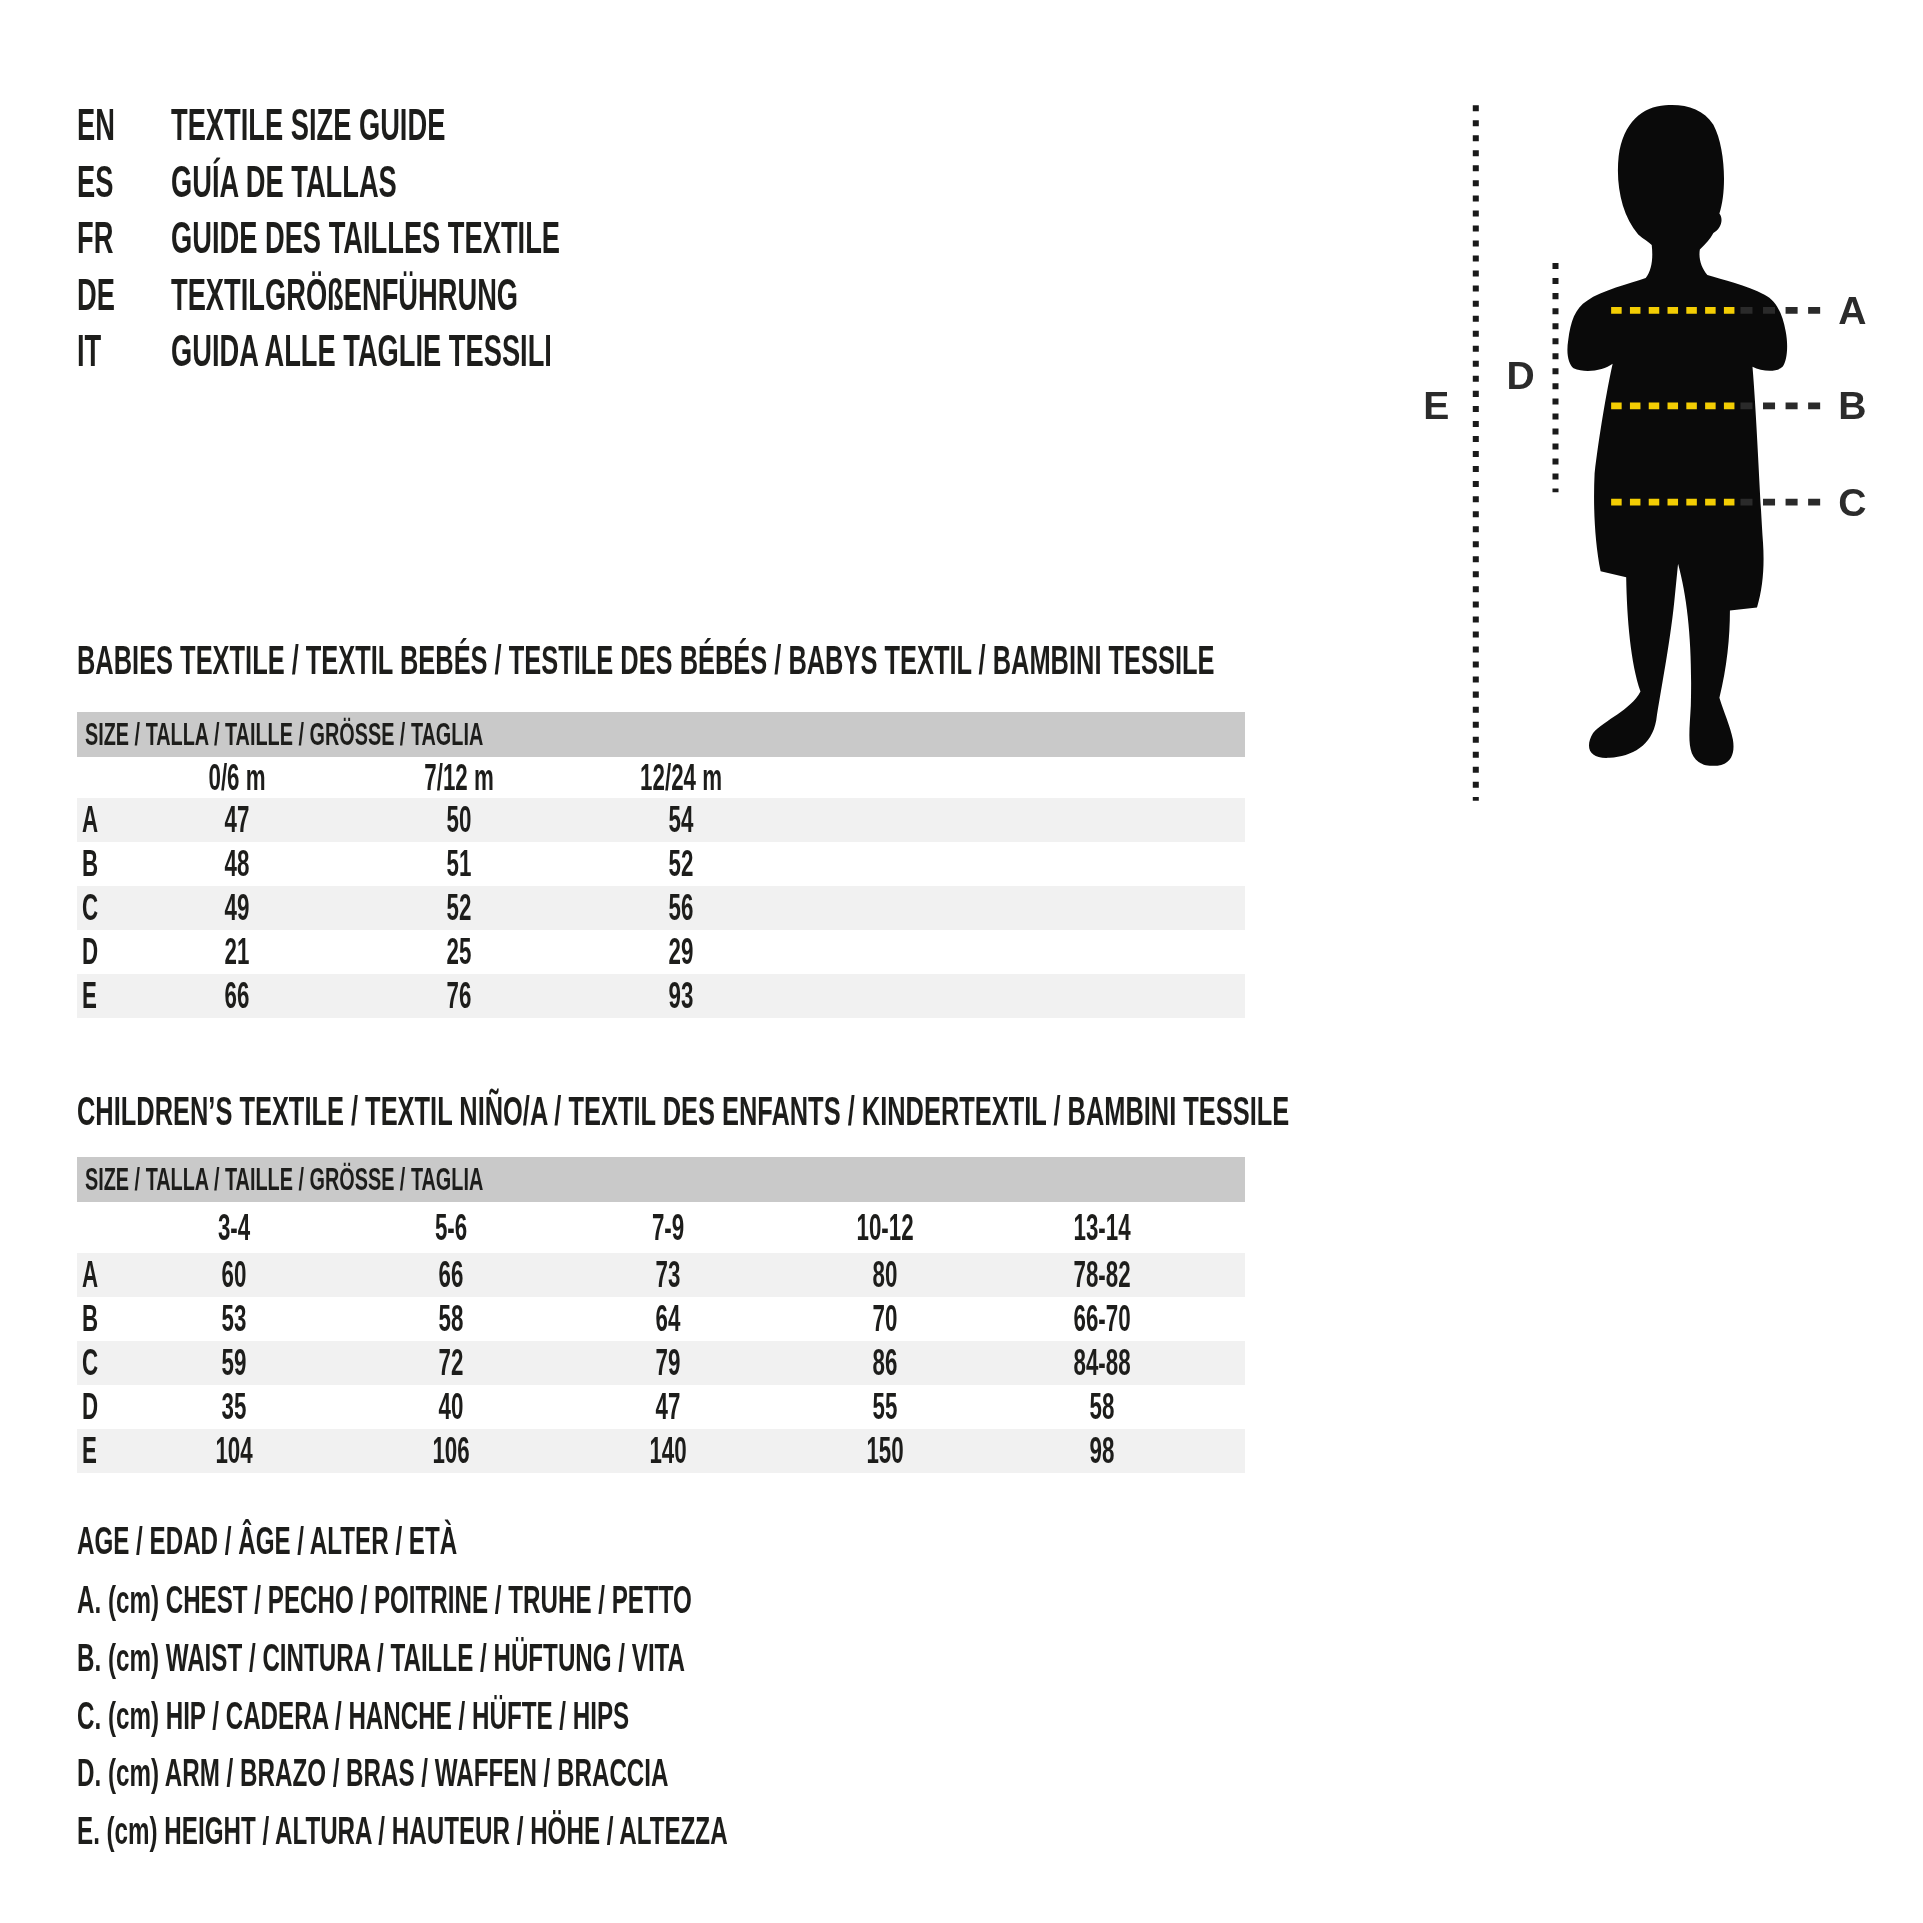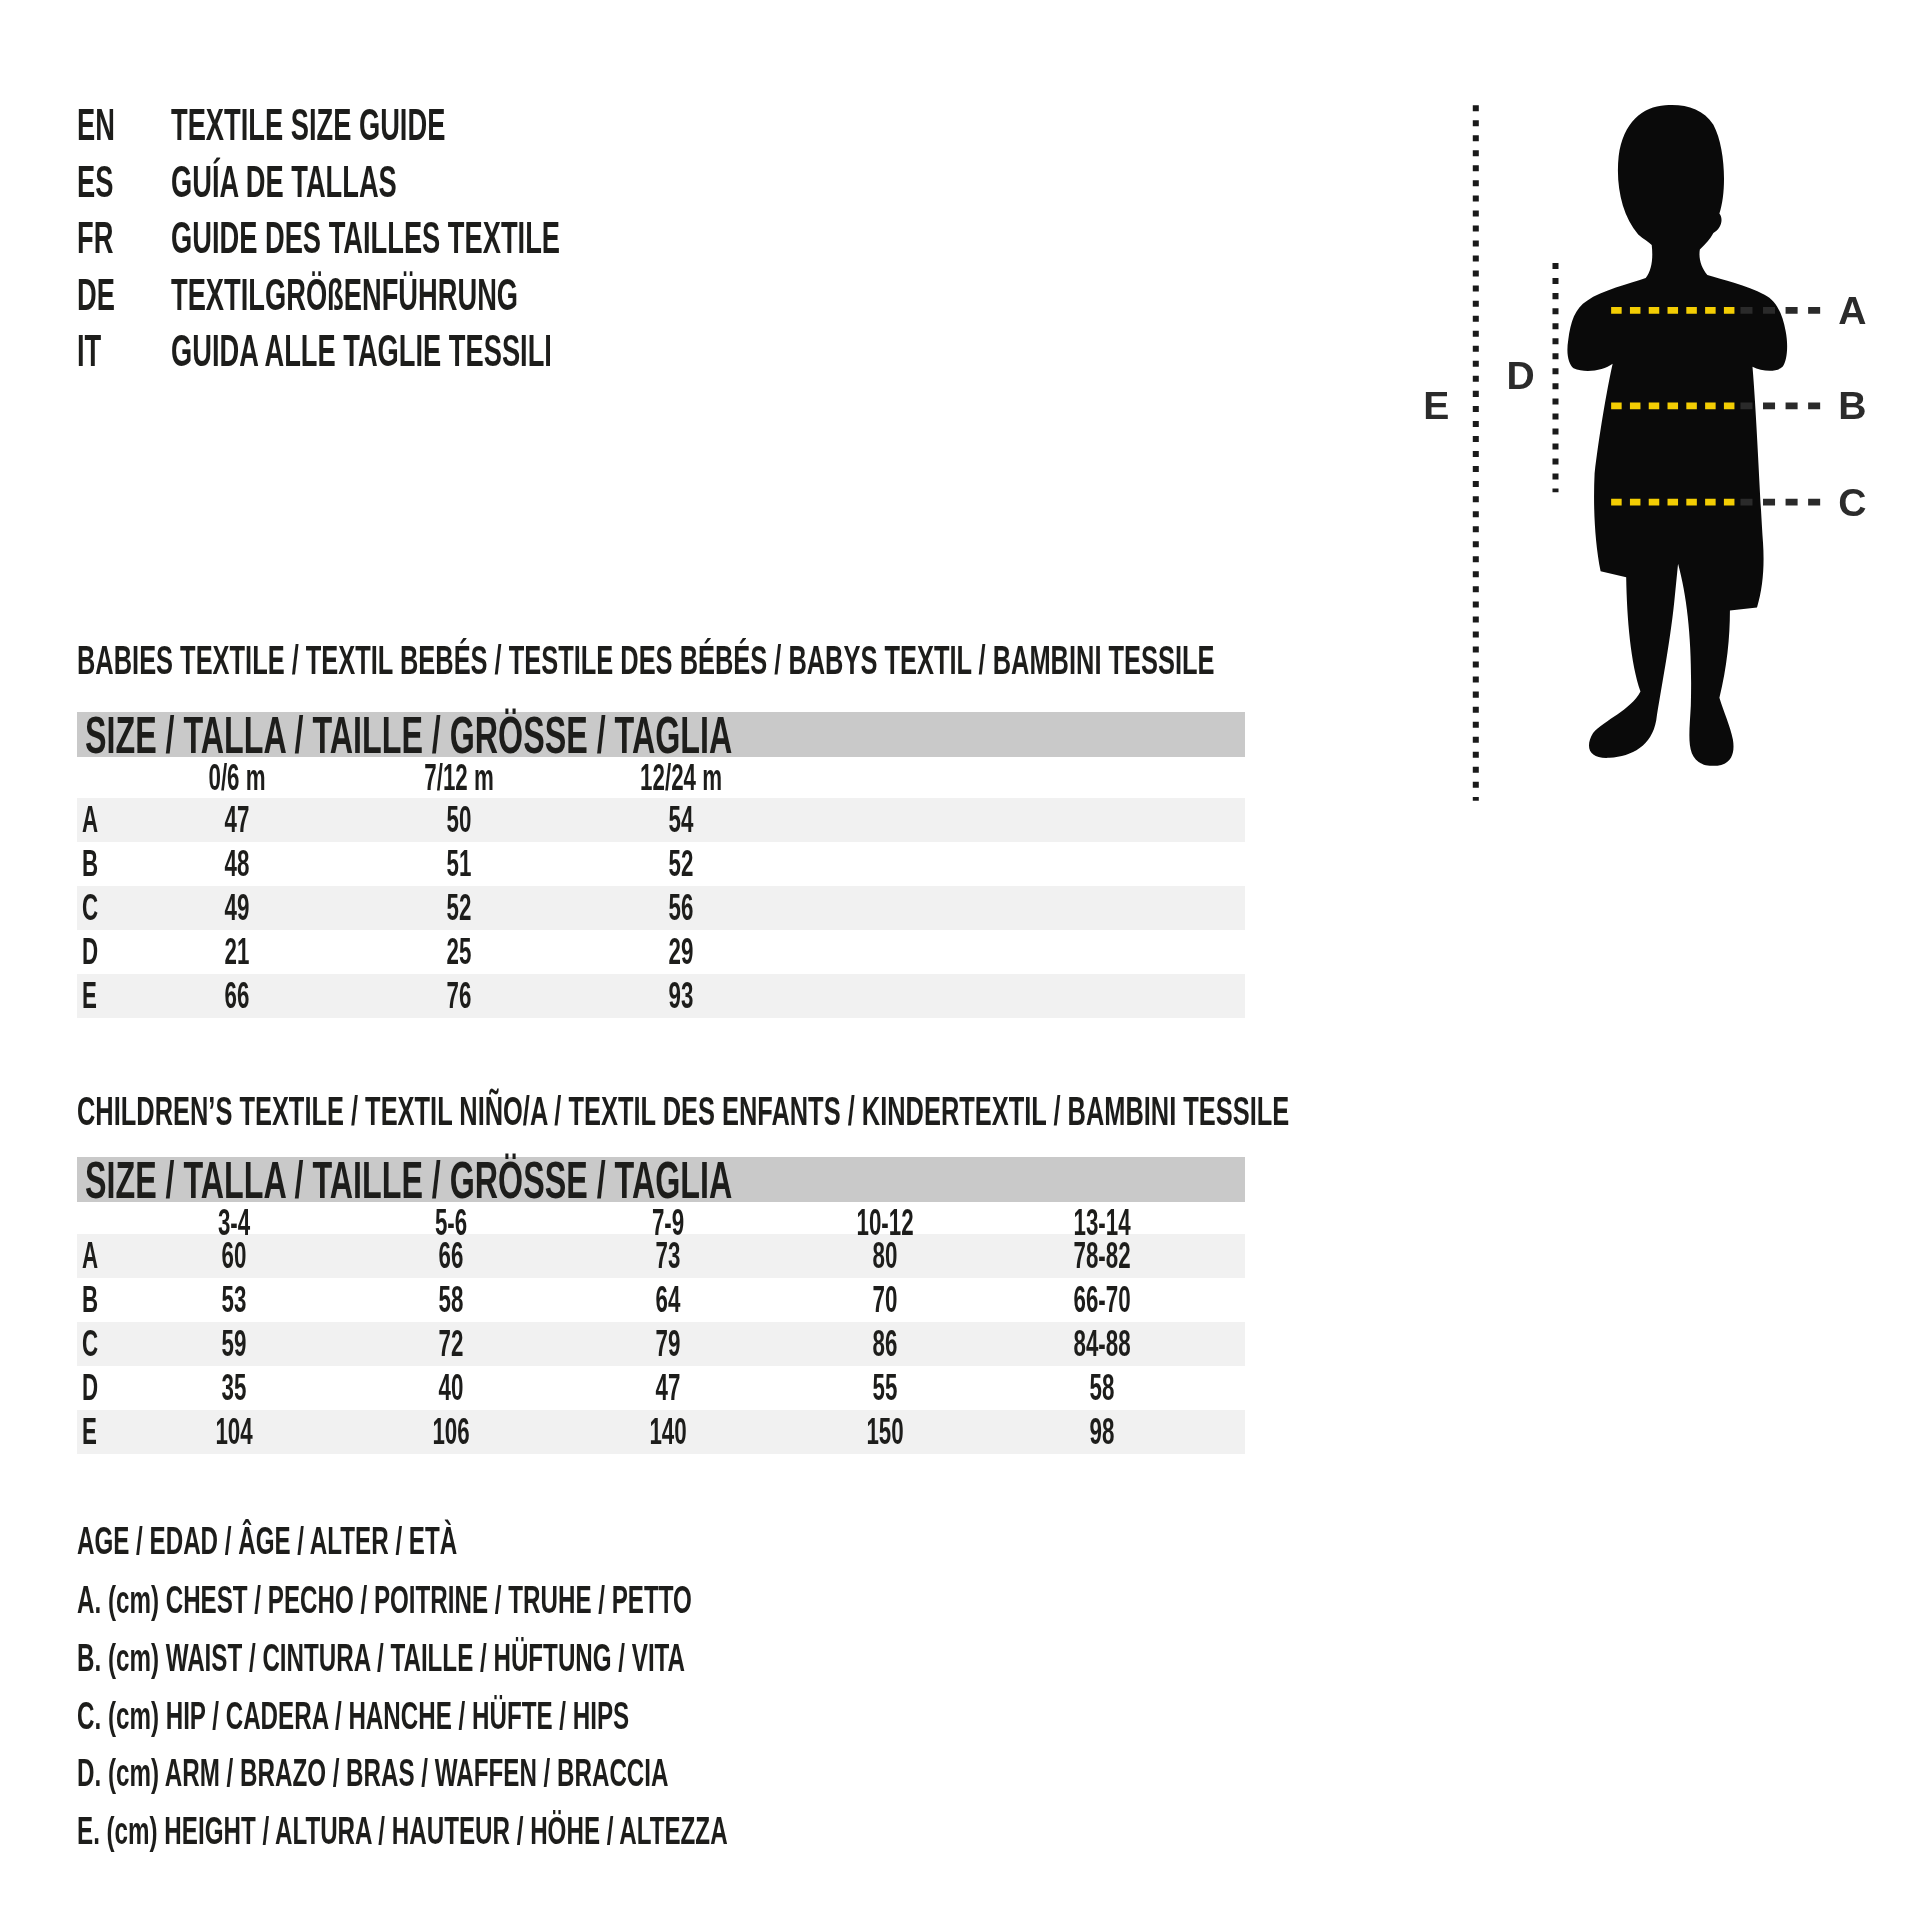--- a/index.html
+++ b/index.html
@@ -17,26 +17,26 @@
   
   .lang-code{font-size:44px;line-height:48px;left:77px;}
   .lang-title{font-size:44px;line-height:48px;left:171px;}
 
   
   .section-title{font-size:41px;line-height:44px;left:77px;}
 
   
   .table{position:absolute;left:77px;width:1168px;}
   .size-bar{height:45px;background:#c9c9c9;display:flex;align-items:center;
-            padding-left:7.5px;box-sizing:border-box;font-size:52px;}
+            padding-left:7.5px;box-sizing:border-box;font-size:32px;}
   .row{display:grid;align-items:center;font-size:36px;}
   .grid-b{grid-template-columns:49px 222px 222px 222px 1fr;}
   .grid-c{grid-template-columns:49px 217px 217px 217px 217px 217px 1fr;}
   .colhead-row-b{height:41px;}
-  .colhead-row-c{height:32px;}
+  .colhead-row-c{height:51px;}
   .data-row{height:44px;}
   .tbody .data-row:nth-child(odd){background:#f1f1f1;}
   .cell{text-align:center;}
   .rowlab{text-align:left;padding-left:4.5px;}
 
   
   .legend-line{font-size:39px;line-height:41px;left:77px;}
 
   
   .figure-svg{position:absolute;left:1390px;top:45px;}

